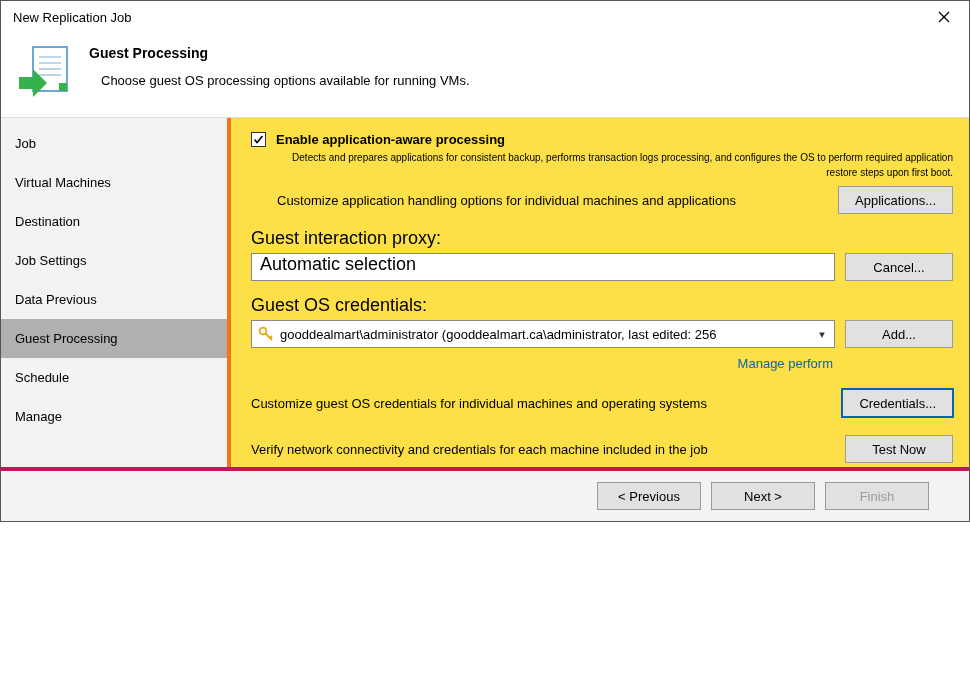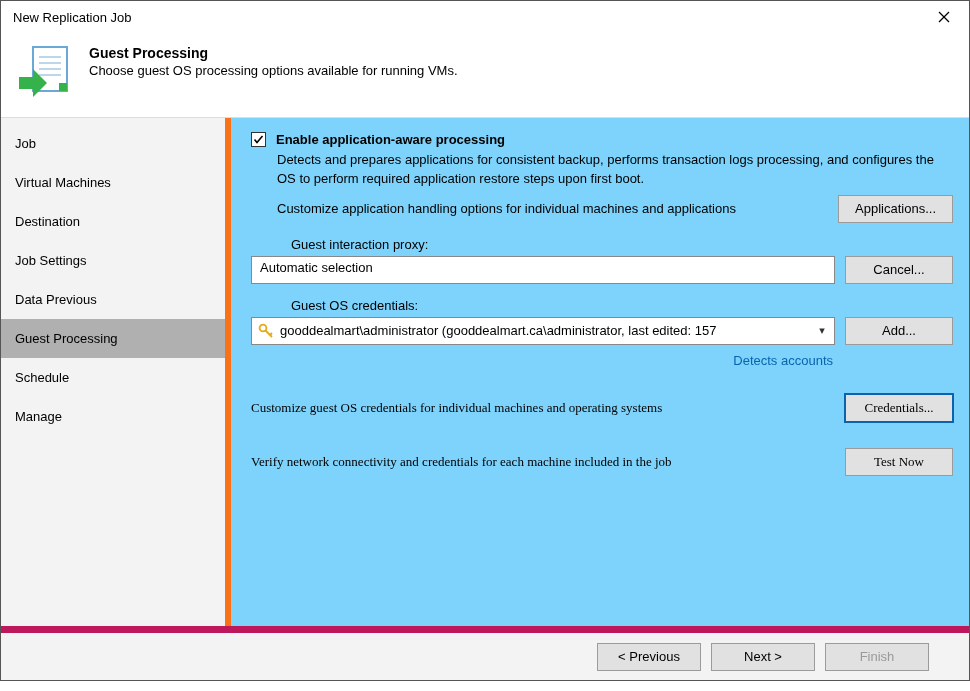--- a/index.html
+++ b/index.html
@@ -5,23 +5,23 @@
   * { box-sizing: border-box; }
   body {
     margin: 0;
     font-family: "Segoe UI", Tahoma, sans-serif;
     font-size: 13px;
     color: #000;
     background: #fff;
   }
   .window {
     width: 970px;
-    height: 681px;
+    height: 522px;
     border: 1px solid #555;
-    background: #7dd3fc;
+    background: #fde047;
     position: relative;
     display: flex;
     flex-direction: column;
   }
   .titlebar {
     height: 32px;
     display: flex;
     align-items: center;
     justify-content: space-between;
     padding: 0 4px 0 12px;
@@ -48,33 +48,33 @@
   .header-icon {
     width: 50px; height: 56px;
     flex-shrink:0;
   }
   .header-text h1 {
     margin: 0 0 2px 0;
     font-size: 14px;
     font-weight: 700;
   }
   .header-text p {
-    margin: 0;
+    margin: 12px;
     font-size: 13px;
   }
   .body {
     flex: 1;
     display: flex;
     border-top: 1px solid #ddd;
     min-height: 0;
   }
   .sidebar {
     width: 230px;
     background: #f3f3f3;
-    border-right: 6px solid #f97316;
+    border-right: 4px solid #f97316;
     padding-top: 6px;
   }
   .sidebar-item {
     padding: 12px 14px;
     font-size: 13px;
     cursor: pointer;
   }
   .sidebar-item.active {
     background: #b0b0b0;
     color: #000;
@@ -93,21 +93,22 @@
     justify-content:center;
     font-size: 11px;
     line-height:1;
     cursor: pointer;
     background:#fff;
   }
   .bold { font-weight: 700; }
   .desc {
     margin: 4px 0 6px 26px;
     line-height: 1.45;
-    font-size: 13px;
+    font-size: 10px;
+    text-align: right;
   }
   .field-row {
     display:flex;
     align-items:center;
     gap: 10px;
     margin-top: 4px;
   }
   .btn {
     height: 28px;
     min-width: 108px;
@@ -123,63 +124,62 @@
     cursor: default;
   }
   .btn.focus {
     outline: 2px solid #0a64ad;
     outline-offset: -1px;
   }
   .text-input {
     flex: 1;
     height: 28px;
     border: 1px solid #888;
-    padding: 8px 8px;
-    font-size: 13px;
+    padding: 0 8px;
+    font-size: 18px;
     background:#fff;
     display:flex;
-    align-items:flex-end;
+    align-items:flex-start;
   }
   .select {
     flex: 1;
     height: 28px;
     border: 1px solid #888;
     background:#fff;
     display:flex;
     align-items:center;
     padding: 0 4px 0 6px;
     gap:6px;
     cursor:pointer;
     position: relative;
     overflow:hidden;
   }
   .select .text { flex:1; white-space:nowrap; overflow:hidden; text-overflow: clip; }
   .select .chev { width:16px; text-align:center; font-size:11px; color:#333; }
   .key-icon { width:16px; height:16px; flex-shrink:0; }
-  .label { margin-top:14px; font-size:13px;margin-left:40px; }
+  .label { margin-top:14px; font-size:18px; }
   .link {
     color: #0a64ad;
     cursor: pointer;
     text-align: right;
     display:block;
     margin: 8px 120px 0 0;
     font-size:13px;
   }
   .spaced-row {
     display:flex;
     align-items:center;
     justify-content:space-between;
     gap:12px;
-    margin-top: 26px;
-    font-family: Liberation Serif, serif;
+    margin-top: 18px;
   }
   .spaced-row .txt { flex:1; font-size:13px; }
   .footer {
     height: 54px;
-    border-top: 7px solid #be185d;
+    border-top: 4px solid #be185d;
     background: #f3f3f3;
     display:flex;
     align-items:center;
     justify-content:flex-end;
     gap: 10px;
     padding: 0 16px;
   }
   .footer .btn { min-width: 104px; }
   .footer .gap { width: 14px; }
 </style>
@@ -253,27 +253,27 @@
       </div>
 
       <div class="label">Guest OS credentials:</div>
       <div class="field-row">
         <div class="select">
           <svg class="key-icon" viewBox="0 0 16 16">
             <circle cx="5" cy="5" r="3.4" fill="none" stroke="#e6a817" stroke-width="1.8"></circle>
             <line x1="7.5" y1="7.5" x2="14" y2="14" stroke="#e6a817" stroke-width="1.8"></line>
             <line x1="12" y1="12" x2="14" y2="10" stroke="#e6a817" stroke-width="1.8"></line>
           </svg>
-          <span class="text">gooddealmart\administrator (gooddealmart.ca\administrator, last edited: 157</span>
+          <span class="text">gooddealmart\administrator (gooddealmart.ca\administrator, last edited: 256</span>
           <span class="chev">▾</span>
         </div>
         <button class="btn">Add...</button>
       </div>
 
-      <a class="link">Detects accounts</a>
+      <a class="link">Manage perform</a>
 
       <div class="spaced-row">
         <span class="txt">Customize guest OS credentials for individual machines and operating systems</span>
         <button class="btn focus">Credentials...</button>
       </div>
 
       <div class="spaced-row">
         <span class="txt">Verify network connectivity and credentials for each machine included in the job</span>
         <button class="btn">Test Now</button>
       </div>

